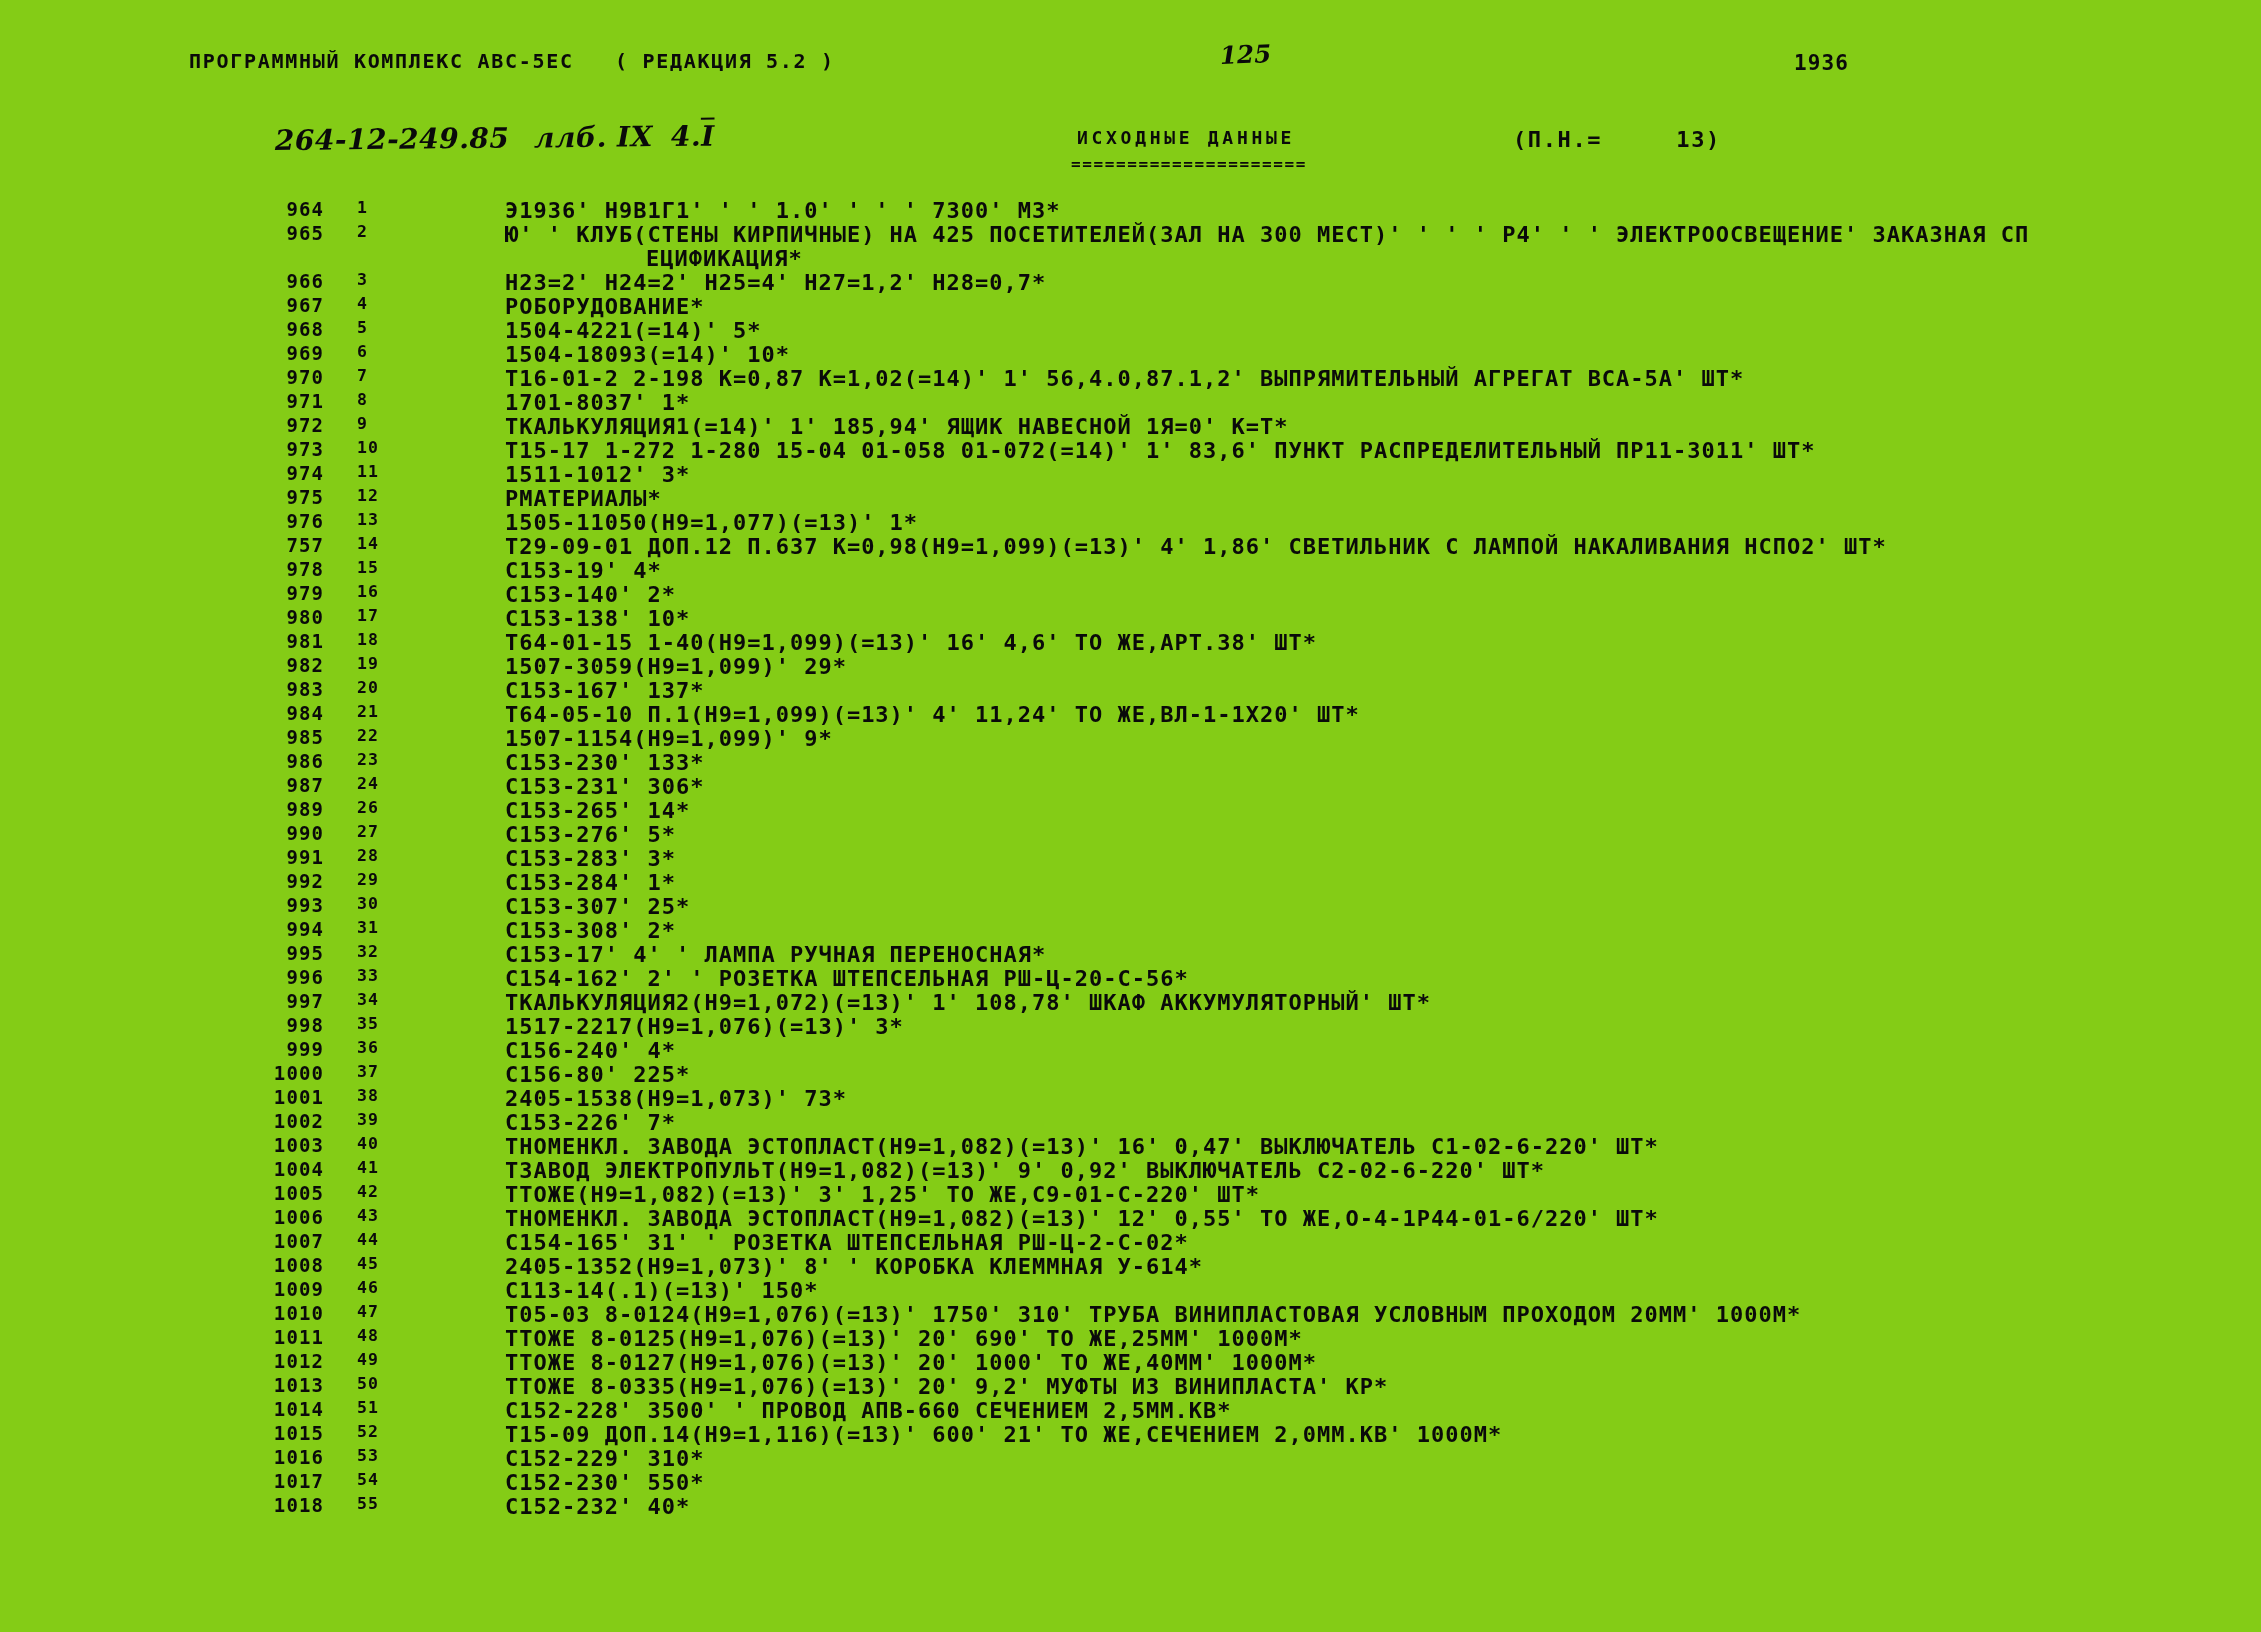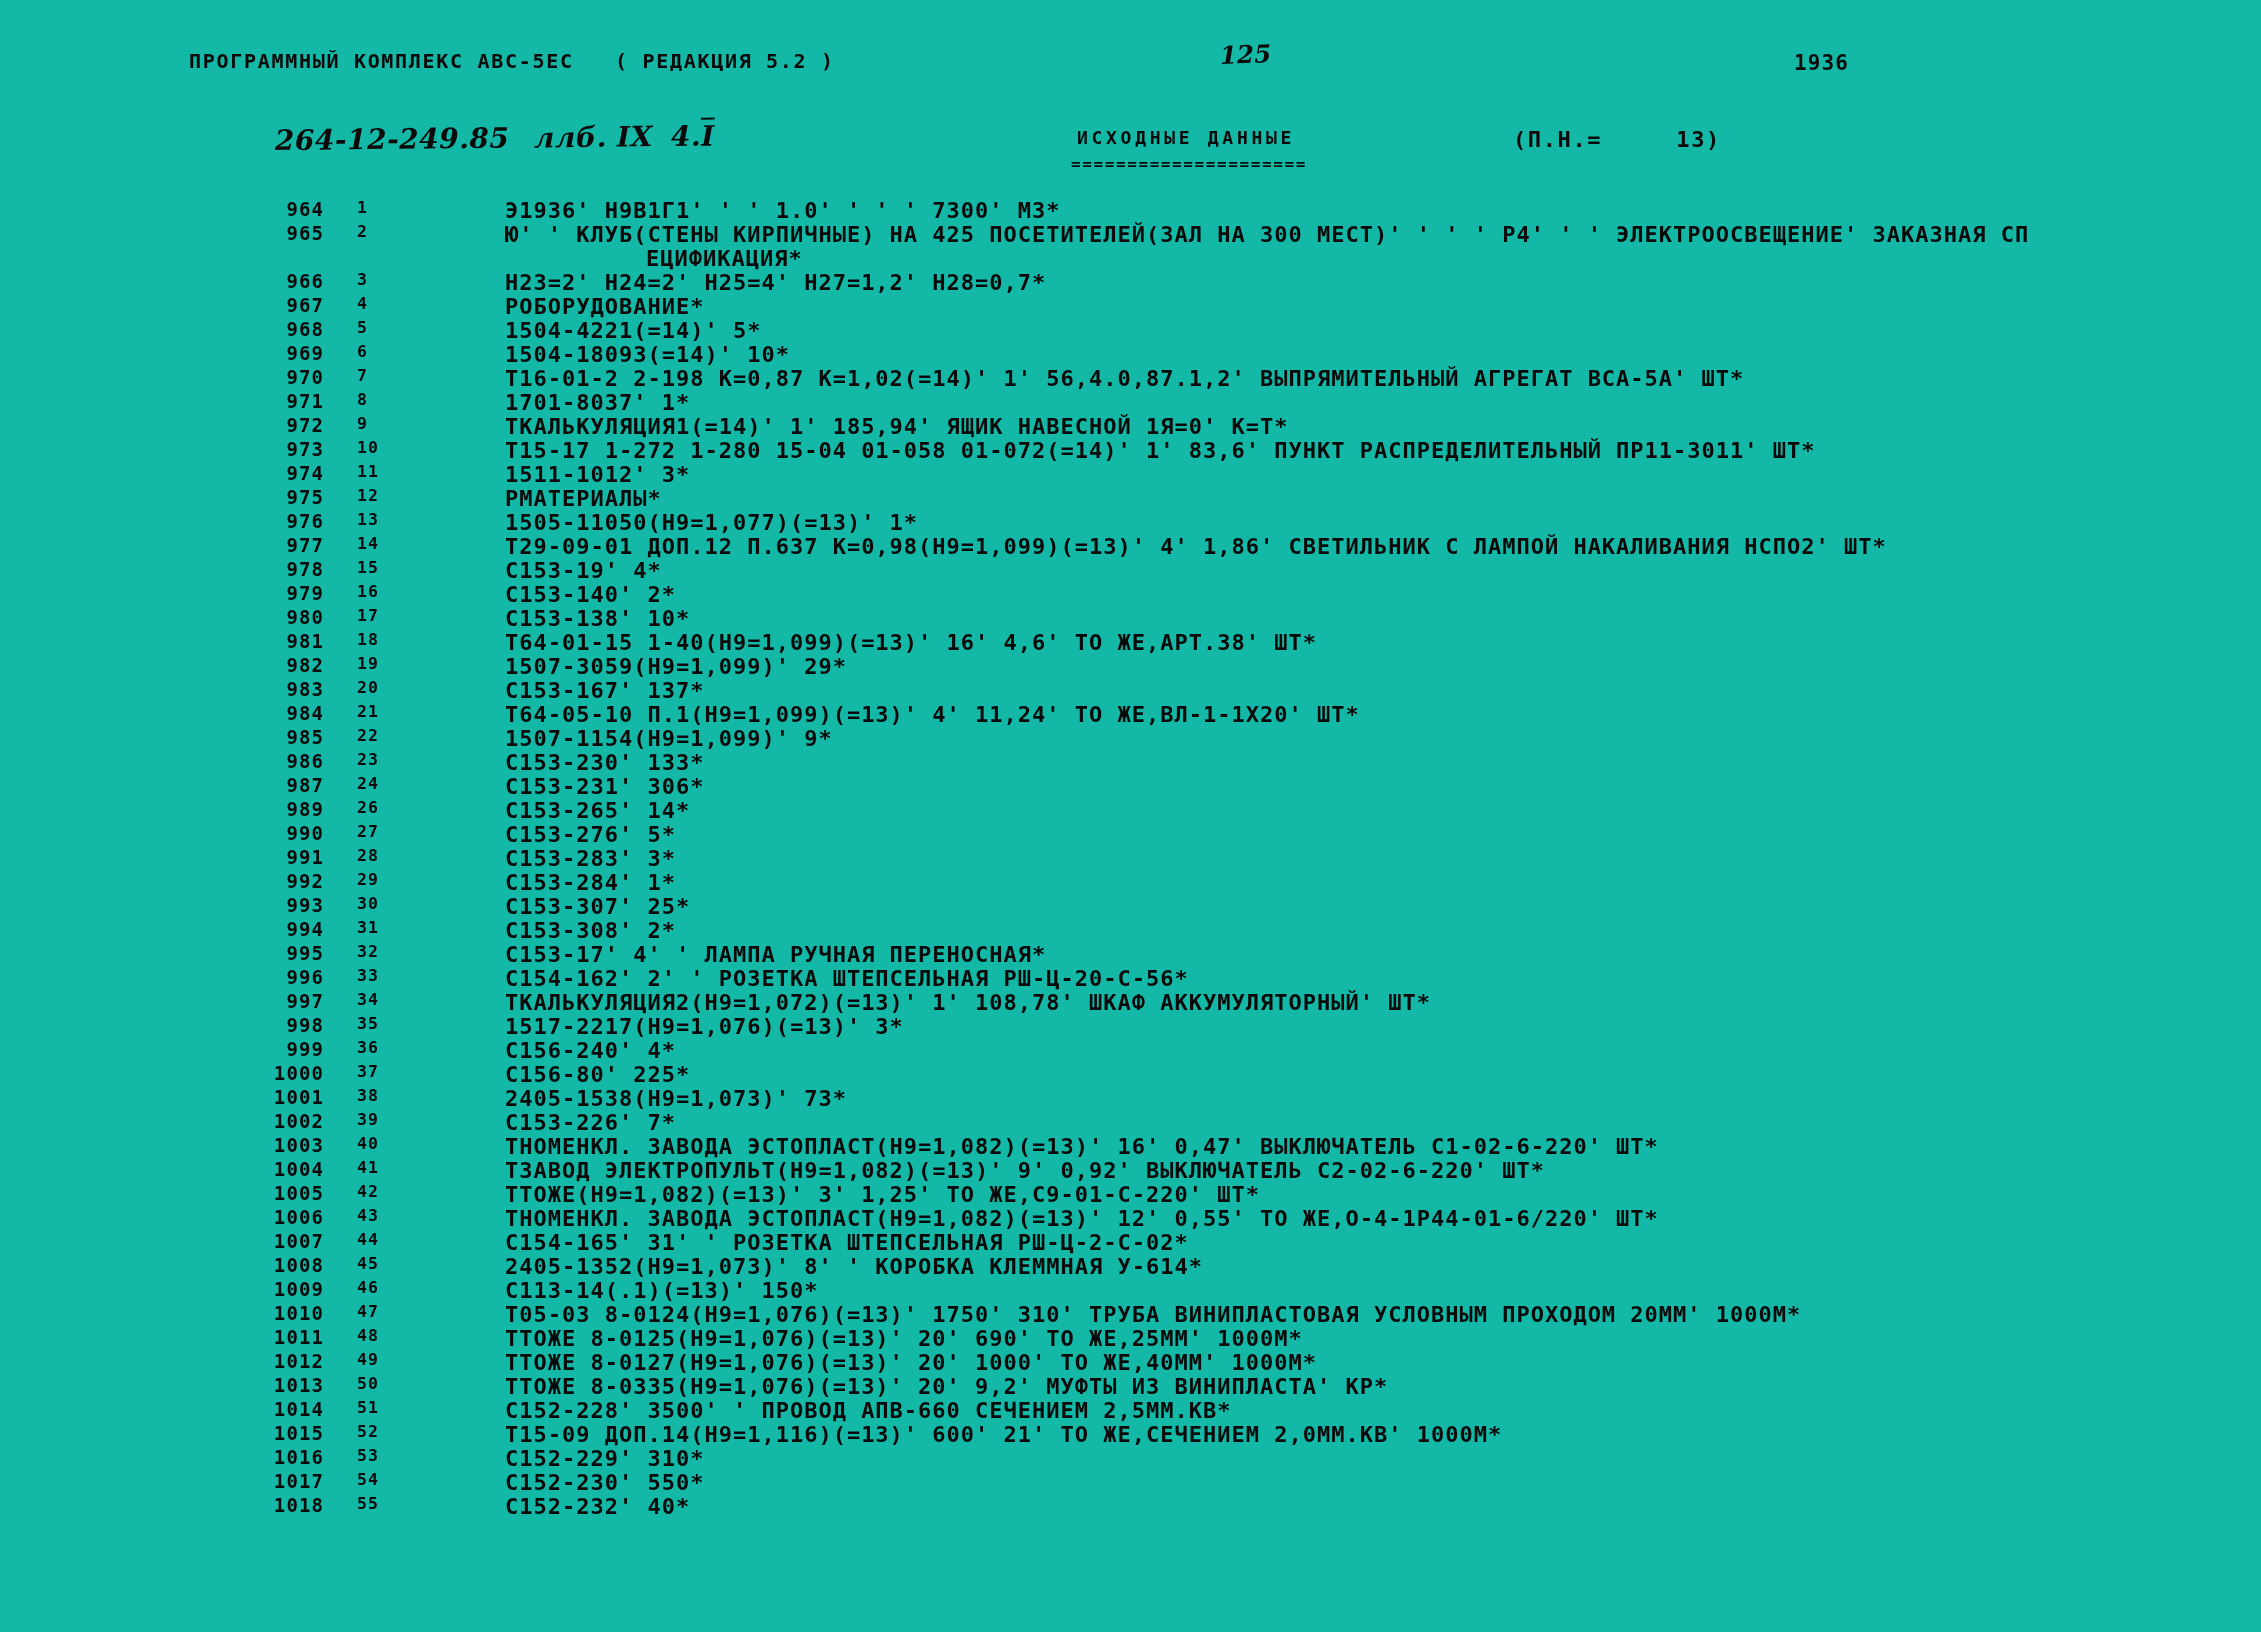--- a/index.html
+++ b/index.html
@@ -13,21 +13,21 @@
     position: relative;
     font-family: "DejaVu Sans Mono", "Liberation Mono", monospace;
     color: #0a0a0a;
     overflow: hidden;
   }
 
   
   #sheet {
     position: absolute;
     inset: 0;
-    background: #14b8a6;
+    background: #84cc16;
   }
 
   
   .hdr {
     position: absolute;
     white-space: pre;
     font-weight: 700;
     letter-spacing: 1.1px;
   }
   #prog-title {
@@ -169,21 +169,21 @@
       <div class="row"><span class="seq">967</span><span class="idx">4</span><span class="txt">РОБОРУДОВАНИЕ*</span></div>
       <div class="row"><span class="seq">968</span><span class="idx">5</span><span class="txt">1504-4221(=14)' 5*</span></div>
       <div class="row"><span class="seq">969</span><span class="idx">6</span><span class="txt">1504-18093(=14)' 10*</span></div>
       <div class="row"><span class="seq">970</span><span class="idx">7</span><span class="txt">Т16-01-2 2-198 К=0,87 К=1,02(=14)' 1' 56,4.0,87.1,2' ВЫПРЯМИТЕЛЬНЫЙ АГРЕГАТ ВСА-5А' ШТ*</span></div>
       <div class="row"><span class="seq">971</span><span class="idx">8</span><span class="txt">1701-8037' 1*</span></div>
       <div class="row"><span class="seq">972</span><span class="idx">9</span><span class="txt">ТКАЛЬКУЛЯЦИЯ1(=14)' 1' 185,94' ЯЩИК НАВЕСНОЙ 1Я=0' К=Т*</span></div>
       <div class="row"><span class="seq">973</span><span class="idx">10</span><span class="txt">Т15-17 1-272 1-280 15-04 01-058 01-072(=14)' 1' 83,6' ПУНКТ РАСПРЕДЕЛИТЕЛЬНЫЙ ПР11-3011' ШТ*</span></div>
       <div class="row"><span class="seq">974</span><span class="idx">11</span><span class="txt">1511-1012' 3*</span></div>
       <div class="row"><span class="seq">975</span><span class="idx">12</span><span class="txt">РМАТЕРИАЛЫ*</span></div>
       <div class="row"><span class="seq">976</span><span class="idx">13</span><span class="txt">1505-11050(Н9=1,077)(=13)' 1*</span></div>
-      <div class="row"><span class="seq">977</span><span class="idx">14</span><span class="txt">Т29-09-01 ДОП.12 П.637 К=0,98(Н9=1,099)(=13)' 4' 1,86' СВЕТИЛЬНИК С ЛАМПОЙ НАКАЛИВАНИЯ НСПО2' ШТ*</span></div>
+      <div class="row"><span class="seq">757</span><span class="idx">14</span><span class="txt">Т29-09-01 ДОП.12 П.637 К=0,98(Н9=1,099)(=13)' 4' 1,86' СВЕТИЛЬНИК С ЛАМПОЙ НАКАЛИВАНИЯ НСПО2' ШТ*</span></div>
       <div class="row"><span class="seq">978</span><span class="idx">15</span><span class="txt">С153-19' 4*</span></div>
       <div class="row"><span class="seq">979</span><span class="idx">16</span><span class="txt">С153-140' 2*</span></div>
       <div class="row"><span class="seq">980</span><span class="idx">17</span><span class="txt">С153-138' 10*</span></div>
       <div class="row"><span class="seq">981</span><span class="idx">18</span><span class="txt">Т64-01-15 1-40(Н9=1,099)(=13)' 16' 4,6' ТО ЖЕ,АРТ.38' ШТ*</span></div>
       <div class="row"><span class="seq">982</span><span class="idx">19</span><span class="txt">1507-3059(Н9=1,099)' 29*</span></div>
       <div class="row"><span class="seq">983</span><span class="idx">20</span><span class="txt">С153-167' 137*</span></div>
       <div class="row"><span class="seq">984</span><span class="idx">21</span><span class="txt">Т64-05-10 П.1(Н9=1,099)(=13)' 4' 11,24' ТО ЖЕ,ВЛ-1-1Х20' ШТ*</span></div>
       <div class="row"><span class="seq">985</span><span class="idx">22</span><span class="txt">1507-1154(Н9=1,099)' 9*</span></div>
       <div class="row"><span class="seq">986</span><span class="idx">23</span><span class="txt">С153-230' 133*</span></div>
       <div class="row"><span class="seq">987</span><span class="idx">24</span><span class="txt">С153-231' 306*</span></div>

